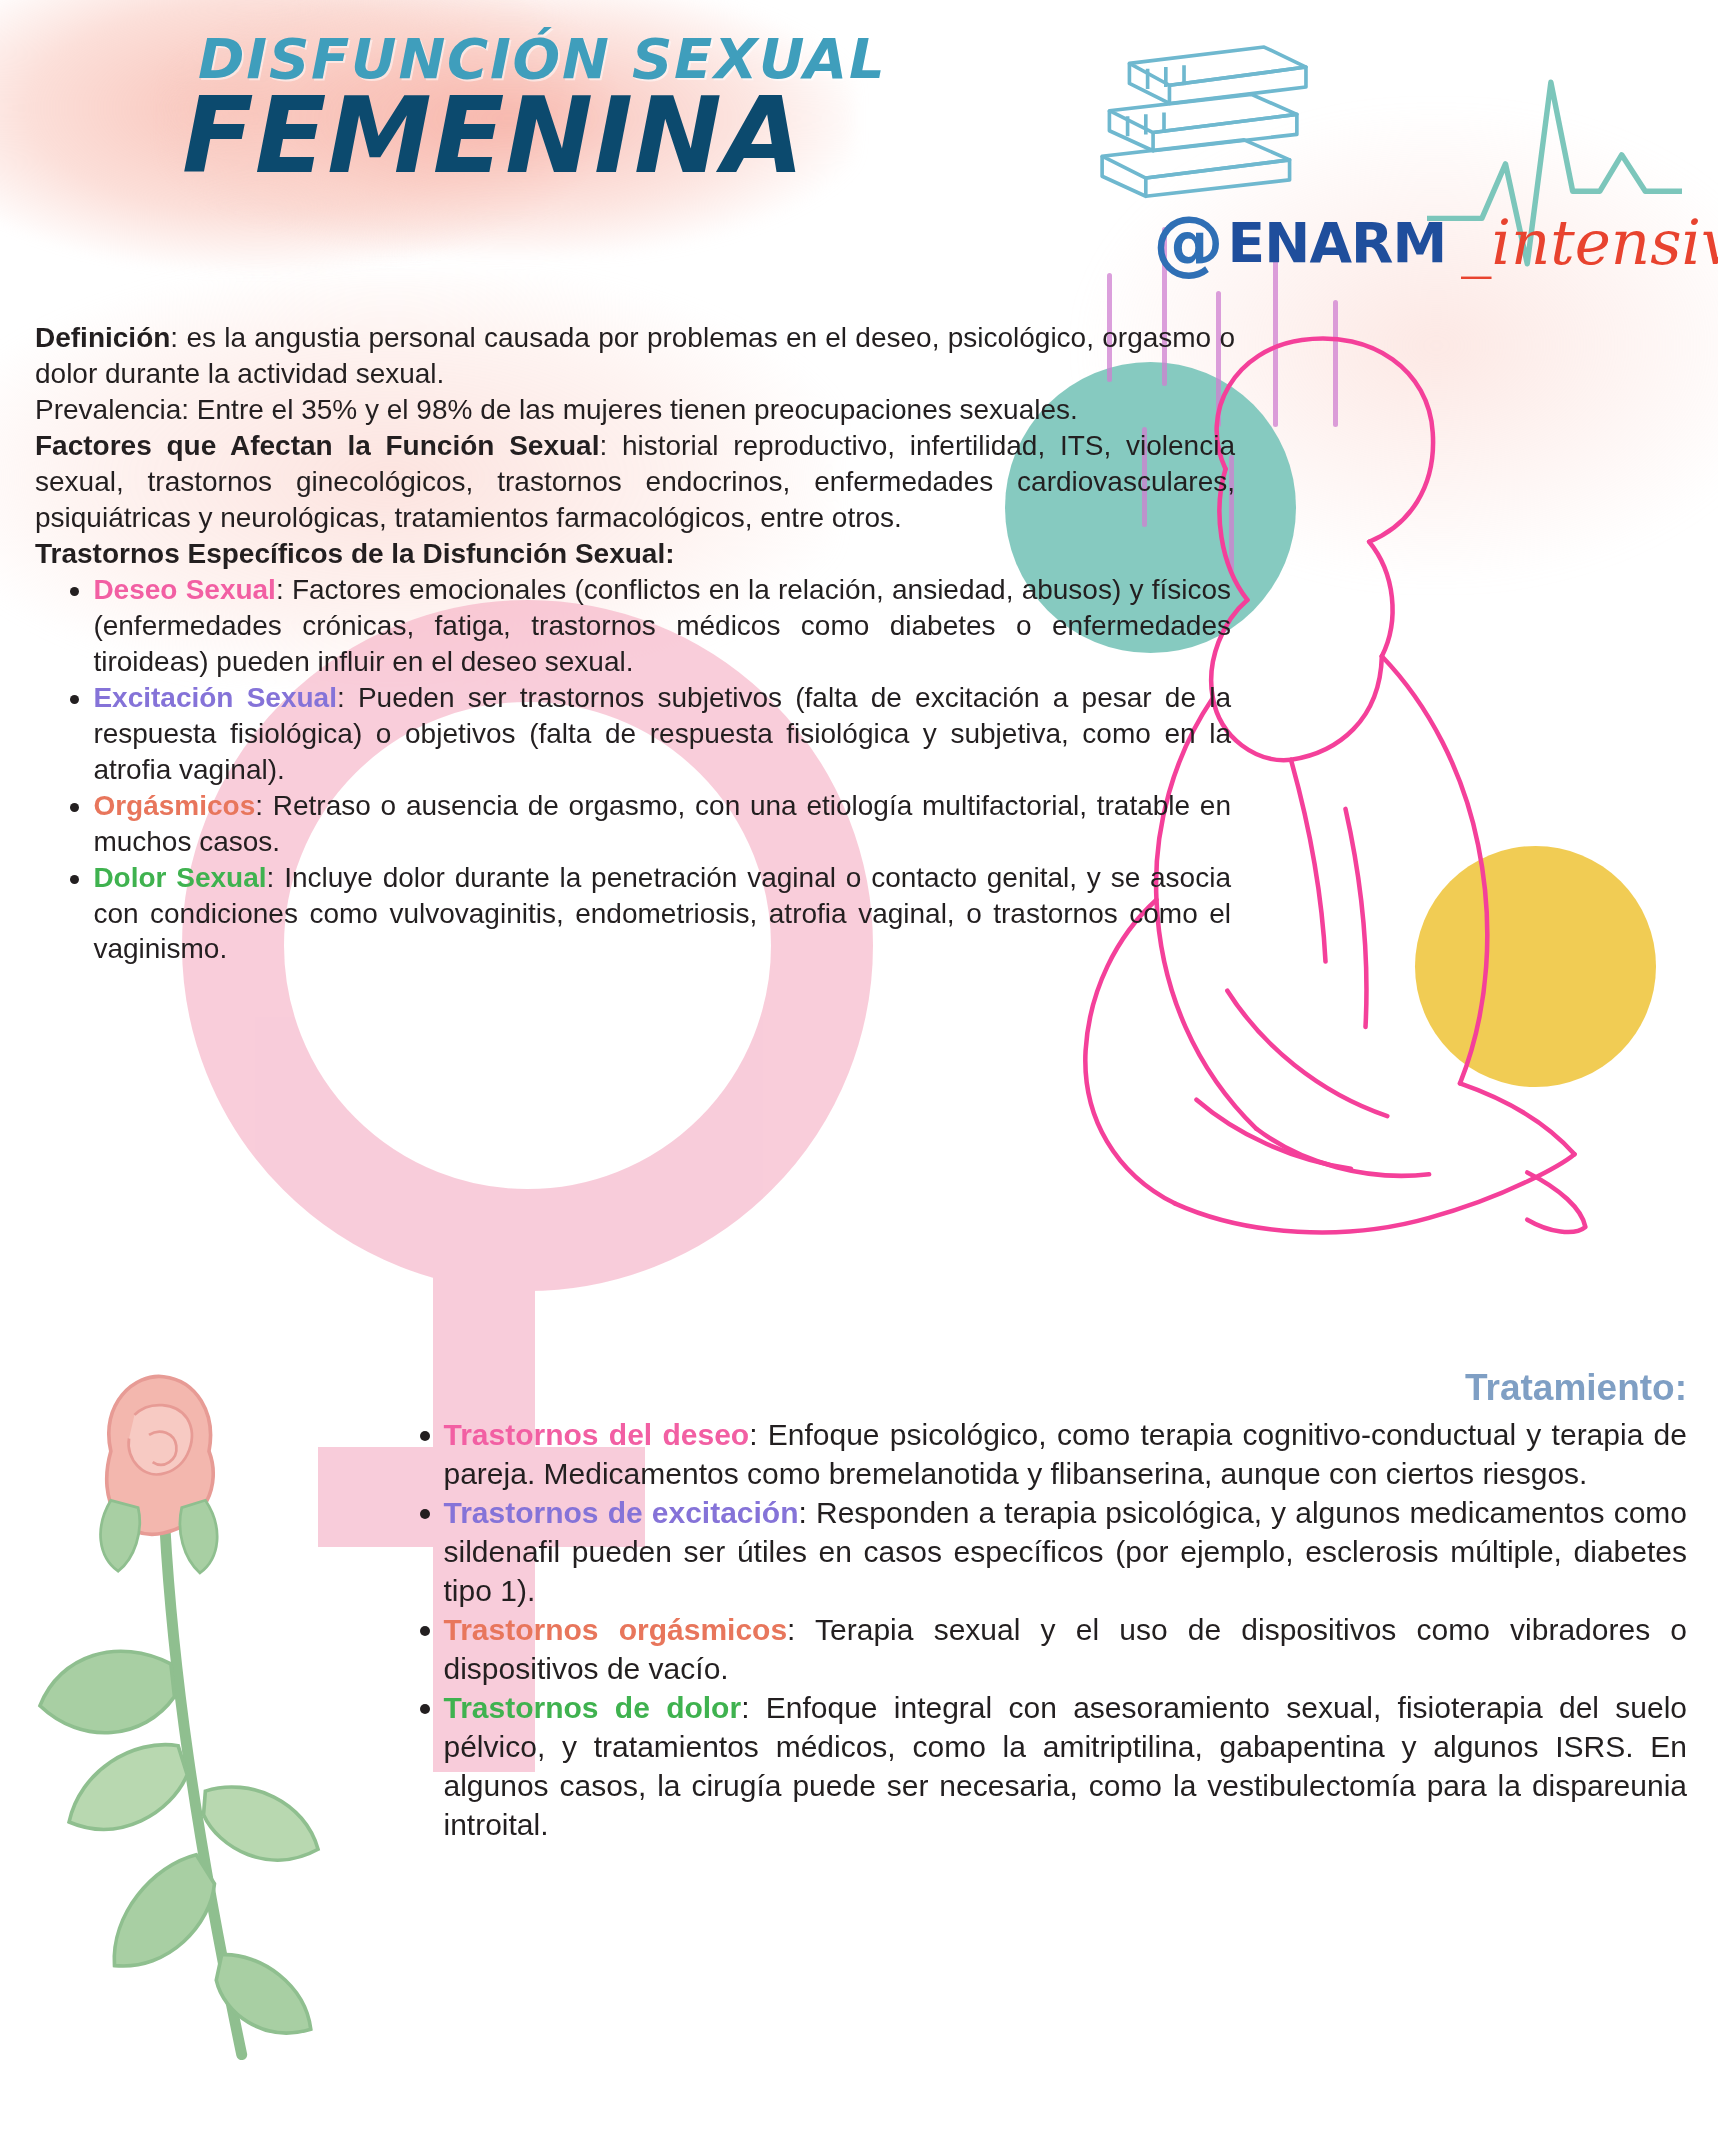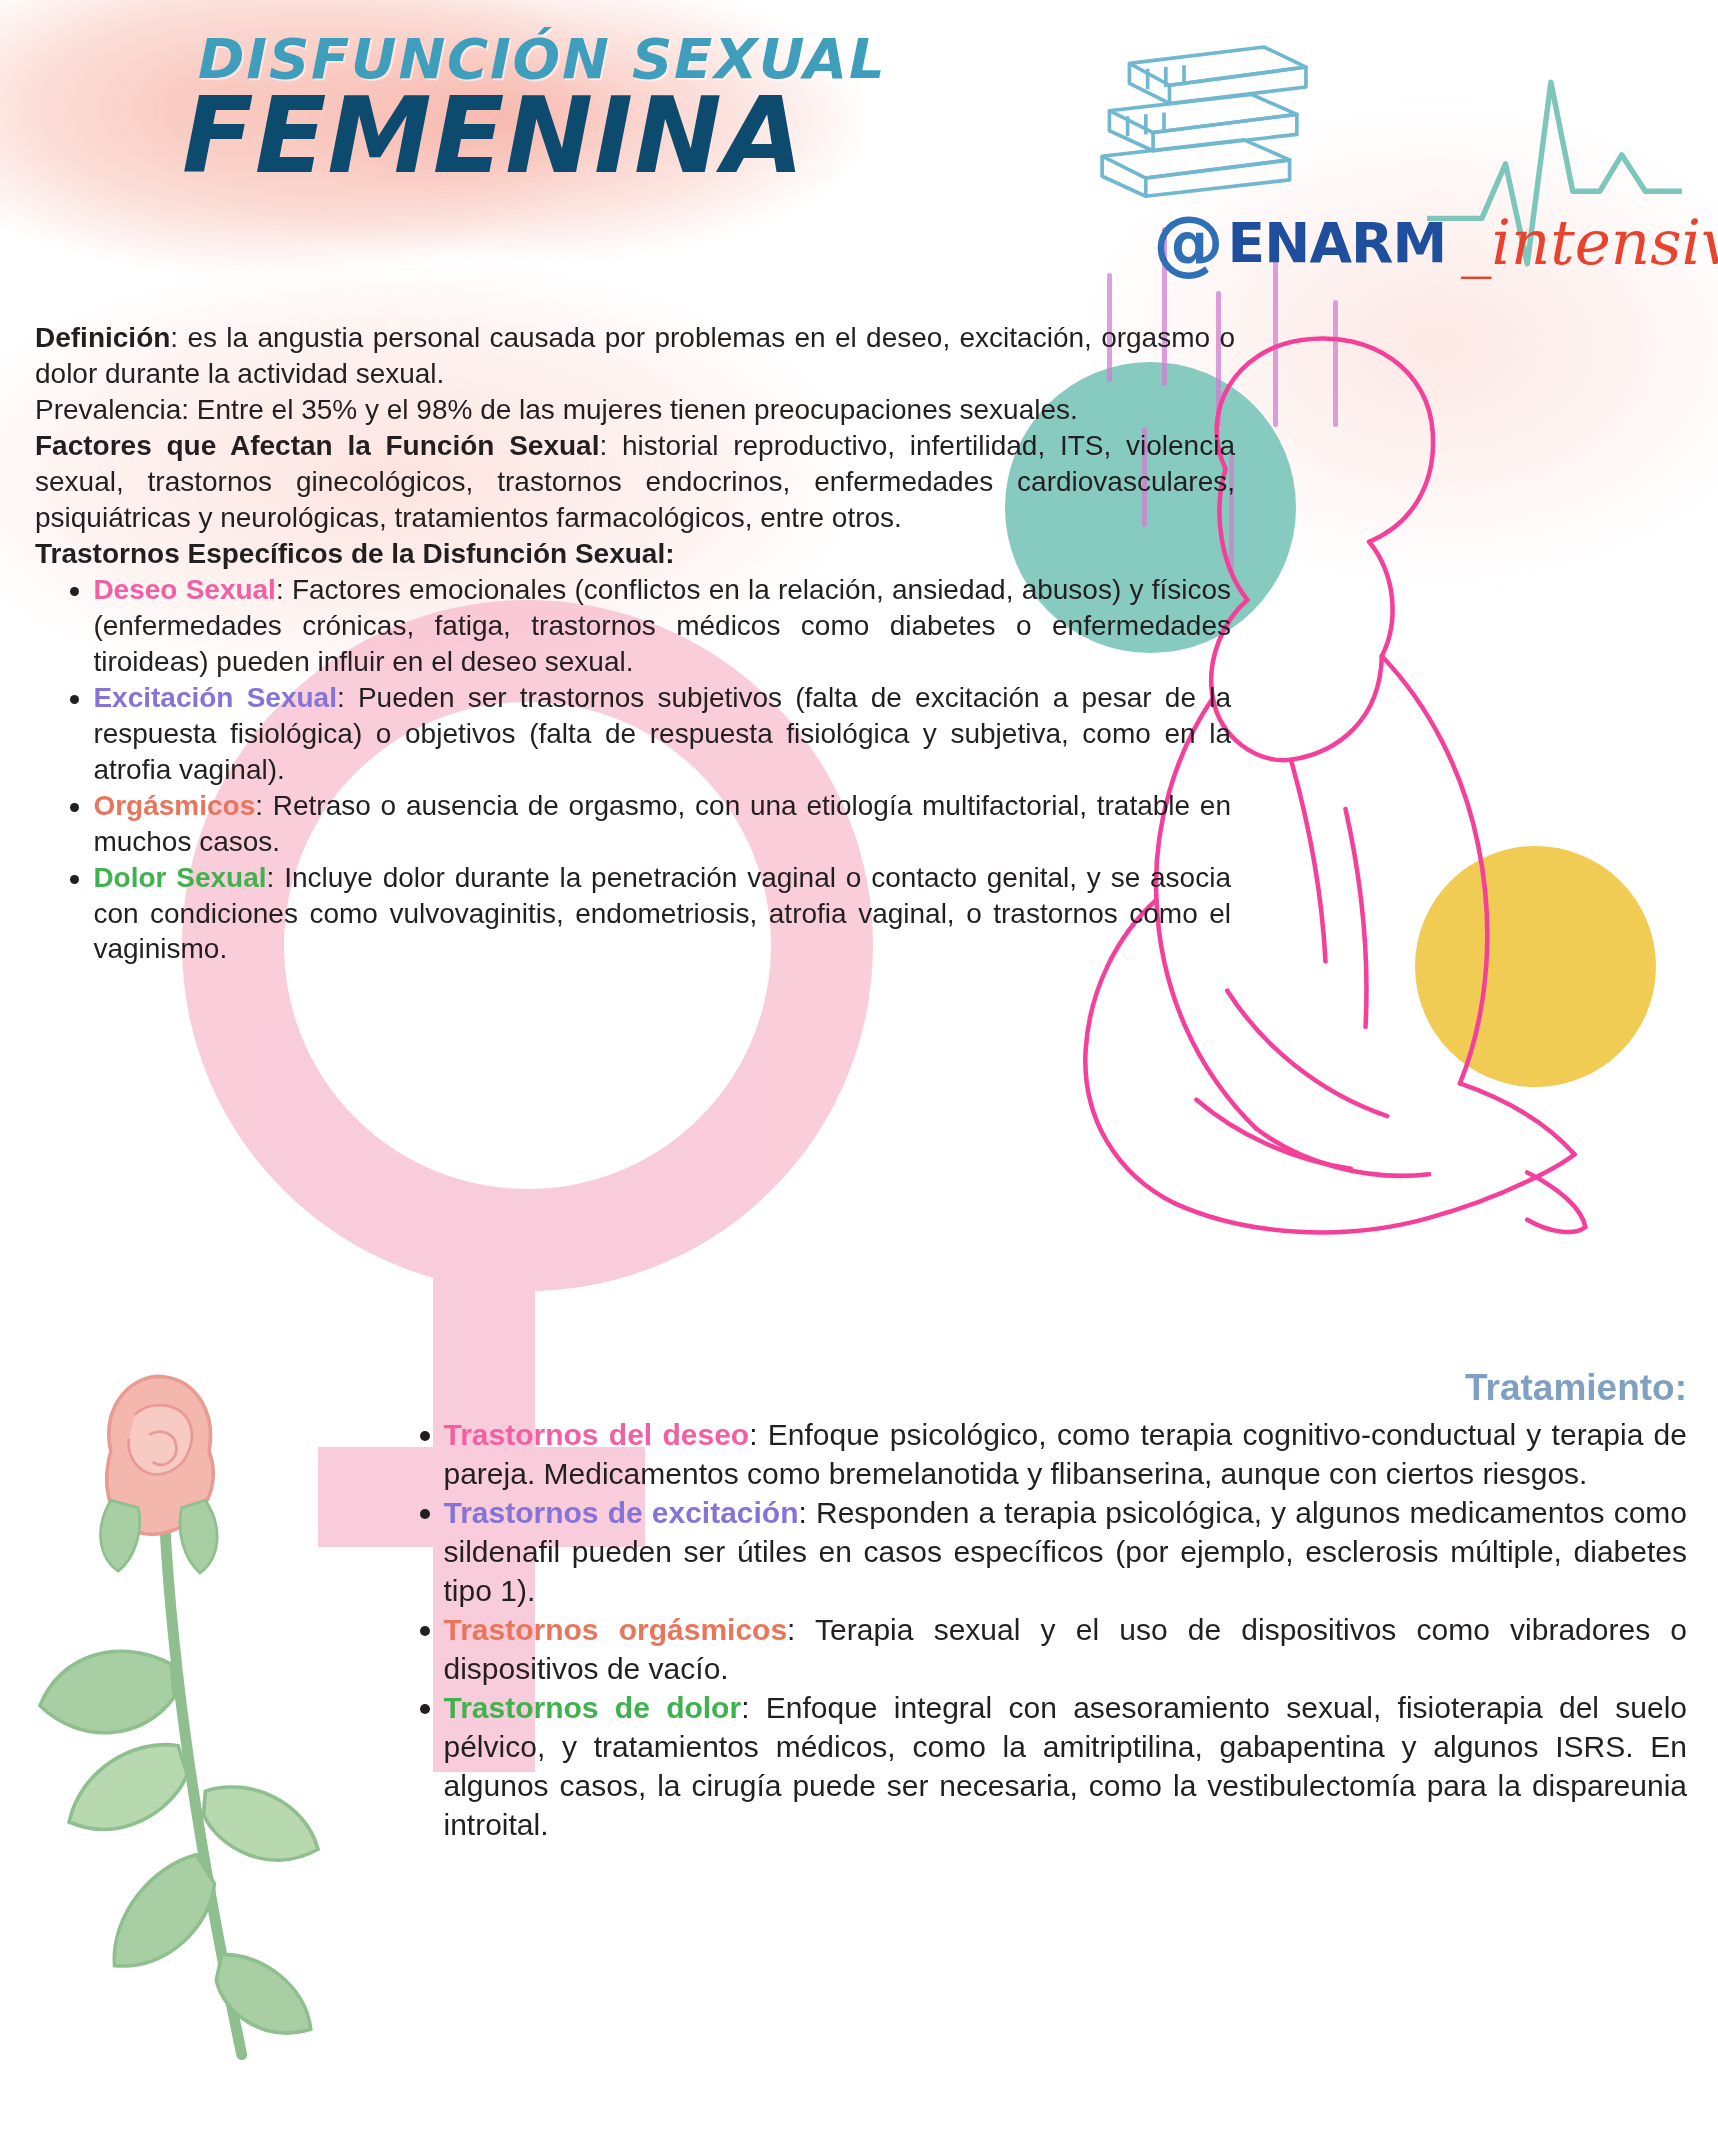--- a/index.html
+++ b/index.html
@@ -313,21 +313,21 @@
   <div class="brand">
     <span class="at">@</span>
     <span class="enarm">ENARM</span>
     <span class="intensivo">_intensivo</span>
   </div>
 </div>
 
 <div class="content">
 
   <p>
-    <span class="b">Definición</span><span>: es la angustia personal causada por problemas en el deseo, excitación, orgasmo o dolor durante la actividad sexual.</span>
+    <span class="b">Definición</span><span>: es la angustia personal causada por problemas en el deseo, psicológico, orgasmo o dolor durante la actividad sexual.</span>
   </p>
 
   <p>Prevalencia: Entre el 35% y el 98% de las mujeres tienen preocupaciones sexuales.</p>
 
   <p>
     <span class="b">Factores que Afectan la Función Sexual</span><span>: historial reproductivo, infertilidad, ITS, violencia sexual, trastornos ginecológicos, trastornos endocrinos, enfermedades cardiovasculares, psiquiátricas y neurológicas, tratamientos farmacológicos, entre otros.</span>
   </p>
 
   <p>
     <span class="b">Trastornos Específicos de la Disfunción Sexual</span><span class="b">:</span>

